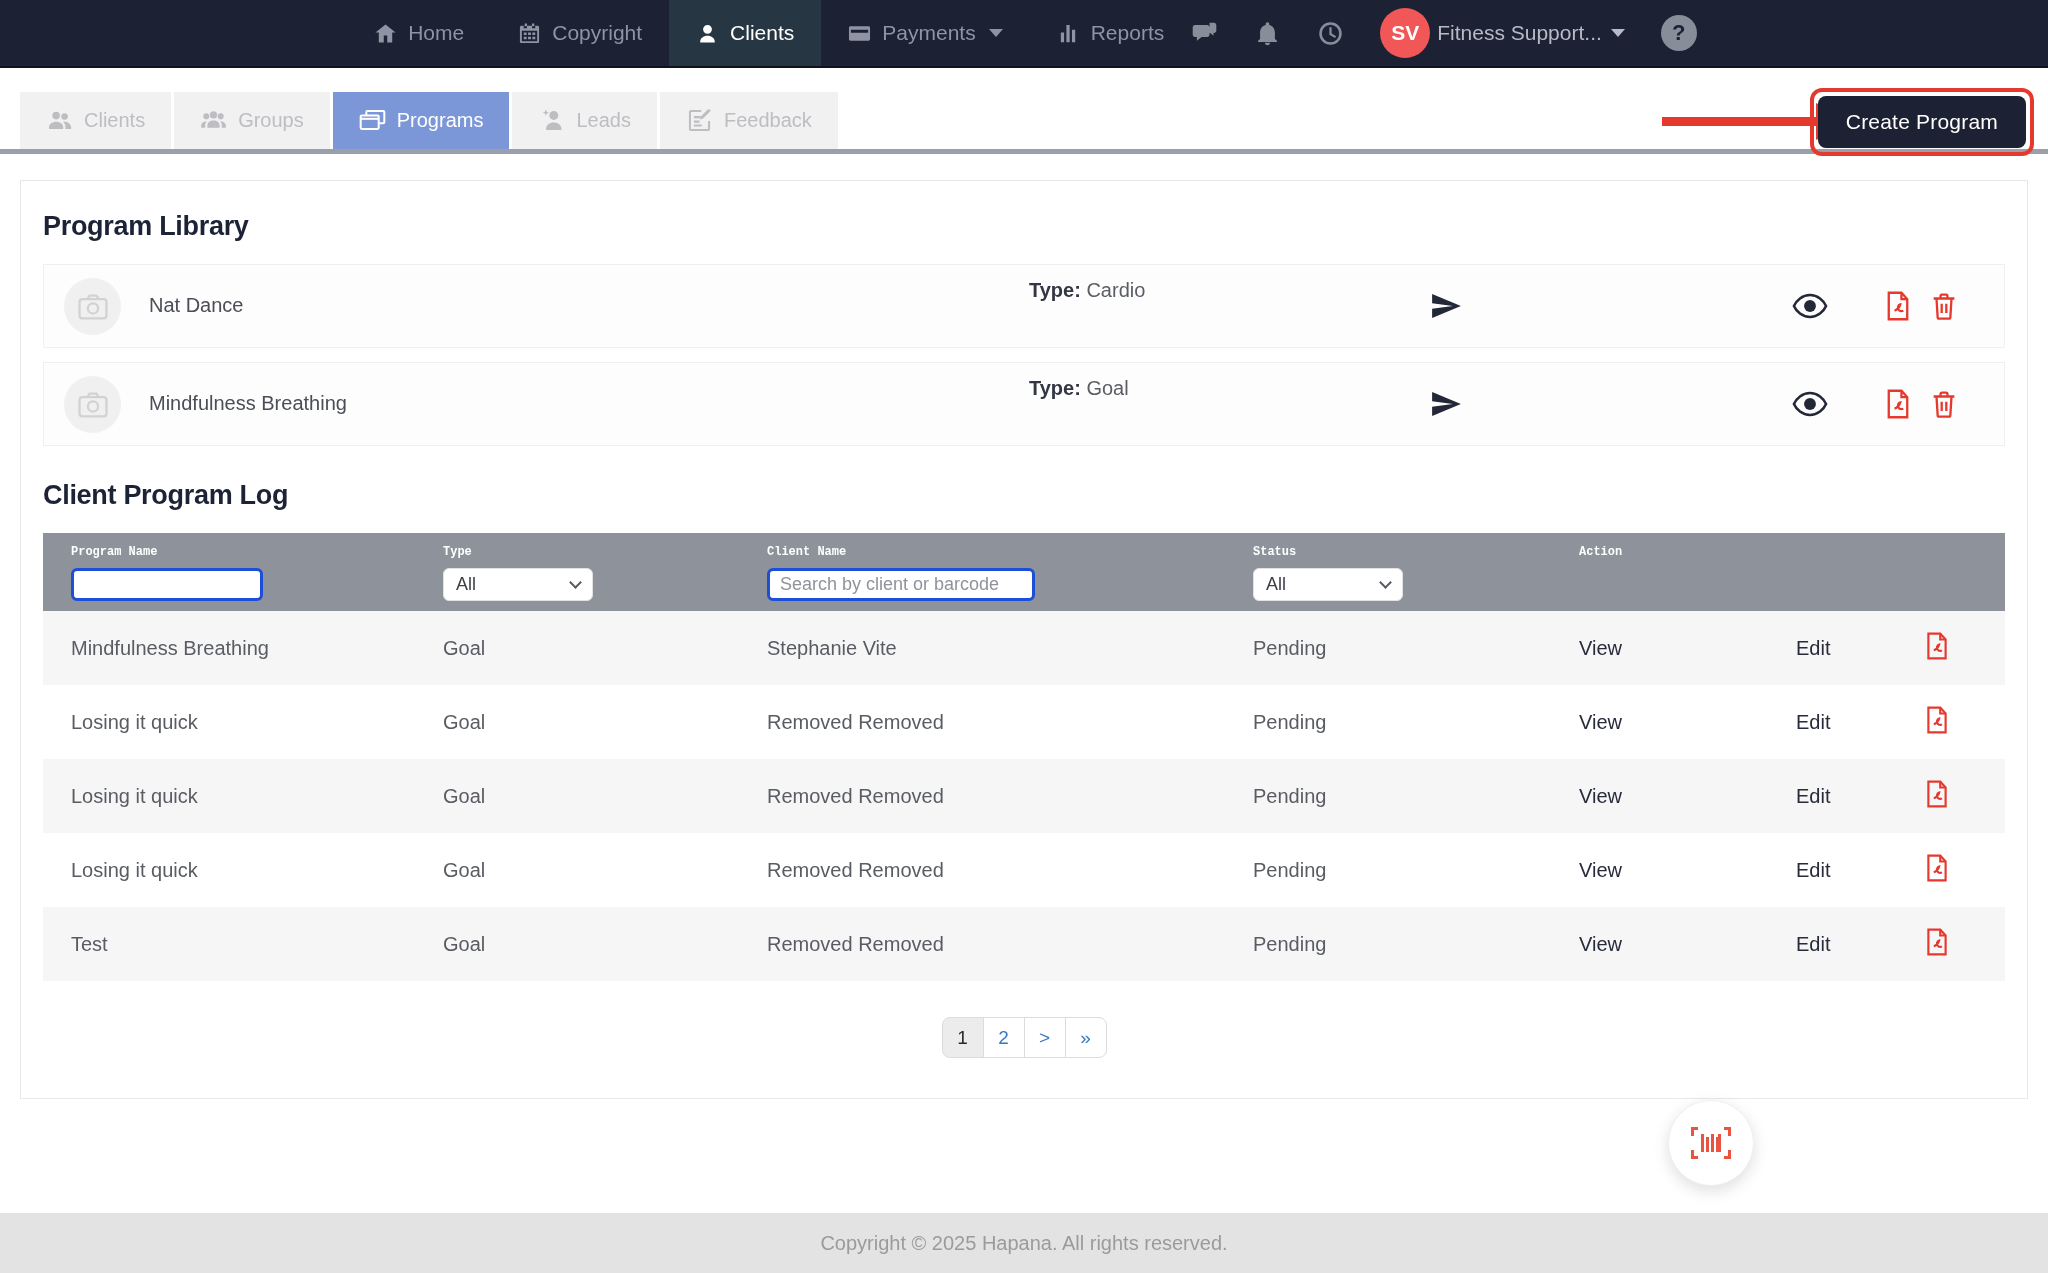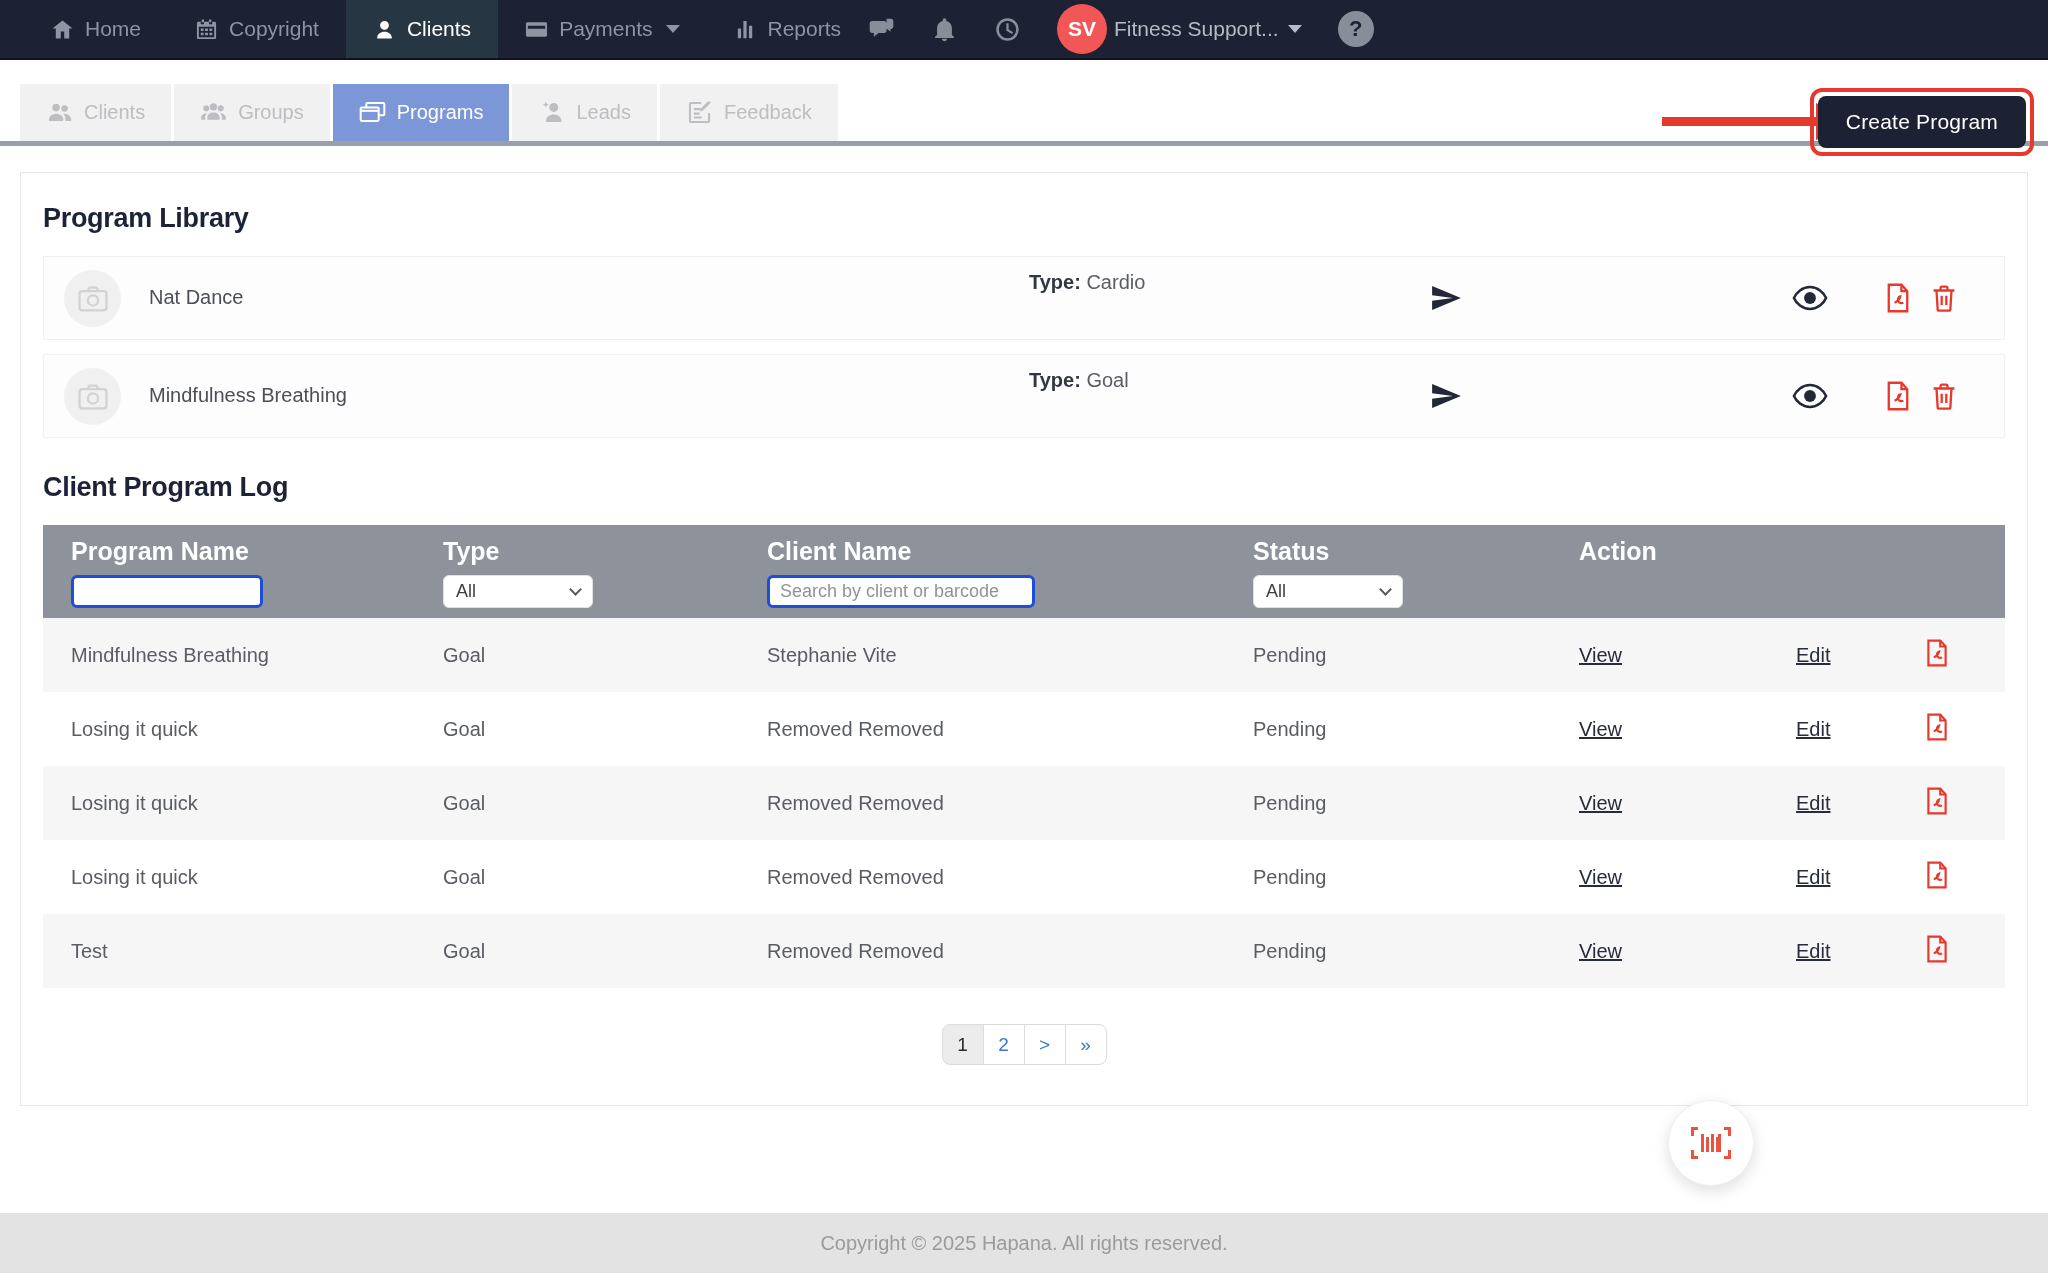--- a/index.html
+++ b/index.html
@@ -1,21 +1,21 @@
 <!DOCTYPE html>
 <html><head>
 <meta charset="utf-8">
 <style>
   * { box-sizing: border-box; }
   html,body { margin:0; padding:0; background:#fff; }
   .page { position:relative; width:2048px; height:1273px; background:#fff;
           font-family:"Liberation Sans", sans-serif; overflow:hidden; }
 
   
-  .topnav { height:60px; background:#1c2133; display:flex; justify-content:flex-start;
+  .topnav { height:68px; background:#1c2133; display:flex; justify-content:center;
             align-items:stretch; border-bottom:2px solid #10121d; }
   .nav-left { display:flex; align-items:stretch; padding-left:24px; }
   .nav-item { display:flex; align-items:center; gap:11px; padding:0 27px; color:#8e94a2;
               font-size:21px; cursor:pointer; }
   .nav-item.active { background:#273643; color:#fff; }
   .nav-item svg { width:23px; height:23px; fill:currentColor; flex:none; }
   .caret-down { width:0; height:0; border-left:7px solid transparent; border-right:7px solid transparent;
                 border-top:8px solid currentColor; margin-left:2px; }
   .nav-right { display:flex; align-items:center; gap:36px; padding-right:28px; }
   .icon-btn { background:none; border:none; padding:0; cursor:pointer; line-height:0; }
@@ -60,37 +60,37 @@
   .lib-eye { position:absolute; right:176px; top:28px; }
   .lib-eye svg { width:36px; height:26px; }
   .lib-pdf { position:absolute; right:92px; top:26px; }
   .lib-trash { position:absolute; right:46px; top:26px; }
   .icon-red svg { width:28px; height:30px; stroke:#e6392e; fill:none; stroke-width:2; }
 
   
   .log-head { background:#8d929b; color:#fff; display:grid;
               grid-template-columns:372px 324px 486px 326px 1fr;
               padding:12px 0 10px 28px; }
-  .col-label { font-size:25px; font-weight:bold; margin-bottom:9px; }
+  .col-label { font-size:12px; font-weight:bold; margin-bottom:9px;font-family:Liberation Mono, monospace; }
   .filter-input { width:192px; height:33px; border:3px solid #1d4ed8; border-radius:6px;
                   padding:0 10px; font-size:18px; font-family:inherit; color:#3c3f46; }
   .filter-input.client { width:268px; }
   .filter-input::placeholder { color:#8f939b; }
   .filter-select { width:150px; height:33px; background:#fff; border:1px solid #e2e2e2;
                    border-radius:6px; display:flex; align-items:center; justify-content:space-between;
                    padding:0 12px; font-size:18px; color:#3c3f46; cursor:pointer; }
   .chev { width:9px; height:9px; border-right:2px solid #555a62; border-bottom:2px solid #555a62;
           transform:rotate(45deg); margin-top:-5px; }
   .log-row { display:grid; grid-template-columns:372px 324px 486px 326px 1fr; align-items:center;
              height:74px; padding-left:28px; font-size:20px; color:#595c63; background:#fff; }
   .log-row.alt { background:#f6f6f7; }
   .action-cell { display:flex; align-items:center; }
   .action-view { width:217px; }
   .action-edit { width:128px; }
-  .link { color:#272b3a; text-decoration:underline; cursor:pointer; }
+  .link { color:#272b3a; cursor:pointer; }
   .pdf-link svg { width:26px; height:28px; stroke:#e6392e; fill:none; stroke-width:2; }
 
   
   .pagination { display:flex; justify-content:center; margin-top:36px; }
   .page-cell { min-width:42px; height:41px; border:1px solid #dcdcdc; background:#fff;
                display:flex; align-items:center; justify-content:center; font-size:19px;
                color:#3a79c3; margin-left:-1px; cursor:pointer; }
   .page-cell.current { background:#ececec; color:#2b2b2b; }
   .page-cell.first { border-radius:8px 0 0 8px; margin-left:0; }
   .page-cell.last { border-radius:0 8px 8px 0; }

